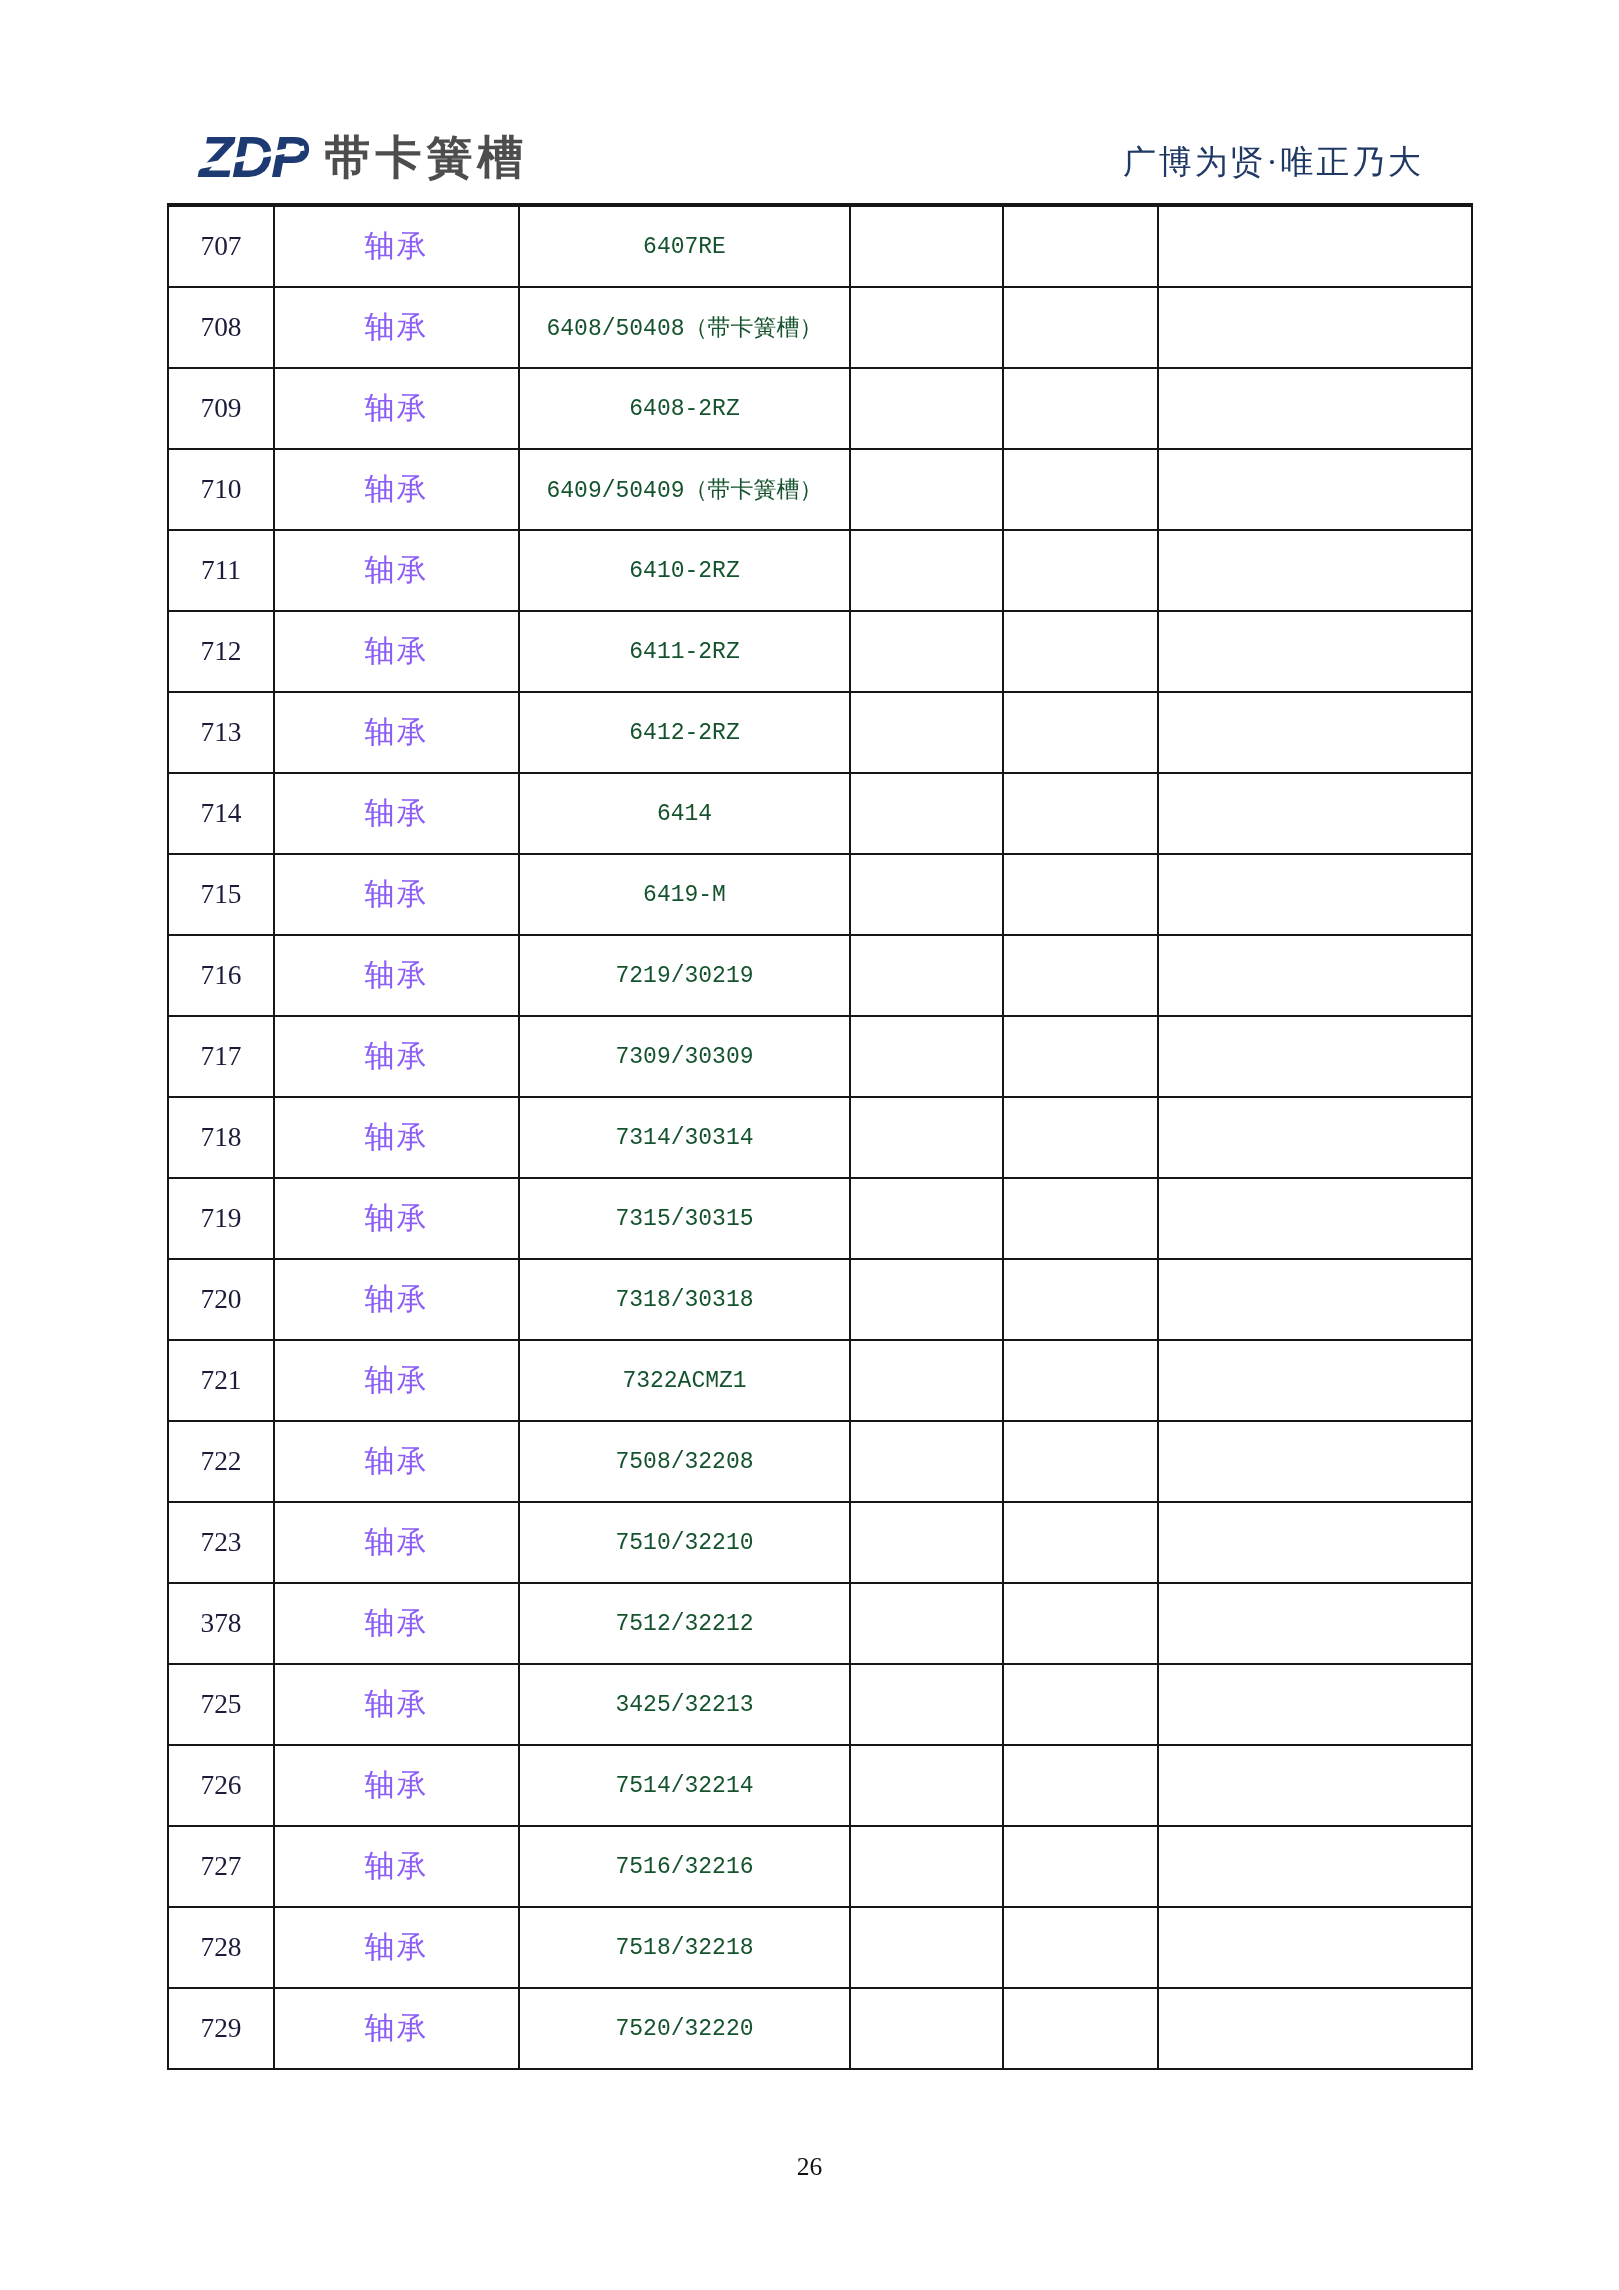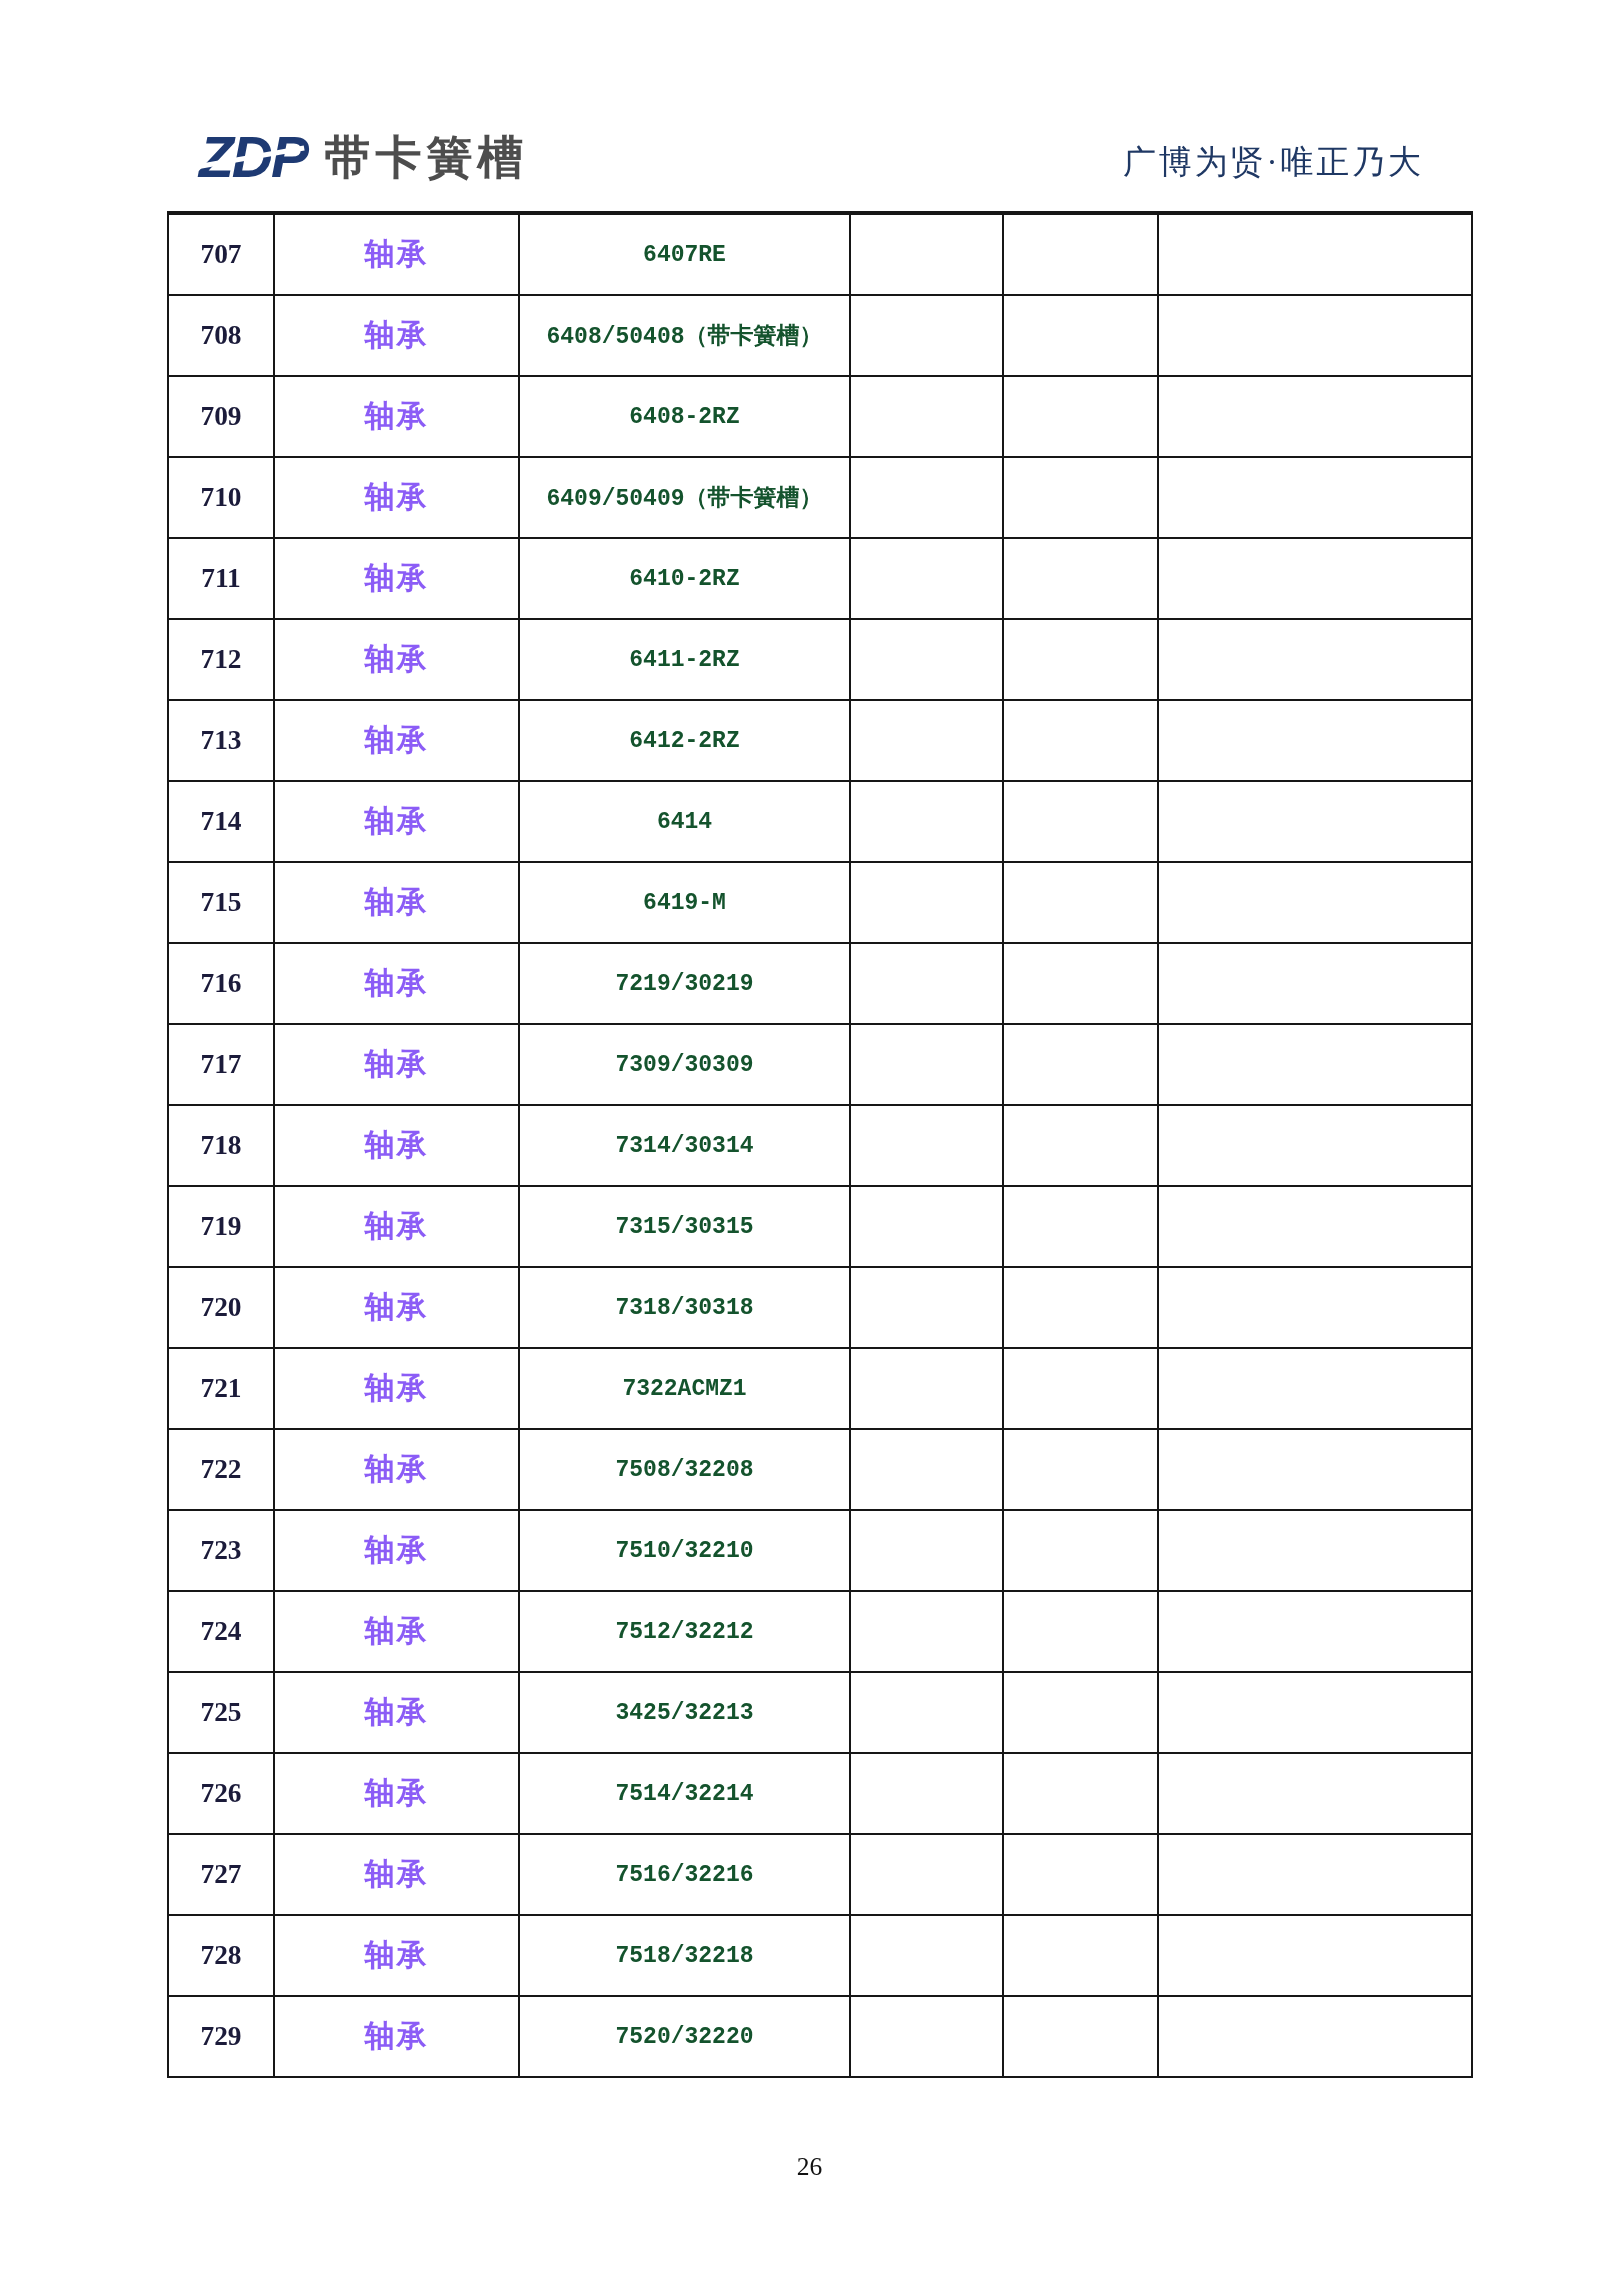--- a/index.html
+++ b/index.html
@@ -40,27 +40,26 @@
     position:absolute;right:195px;top:143px;
     font-family:"Liberation Serif", serif;
     font-weight:400;
     font-size:33px;line-height:39px;
     color:#1f3864;
     letter-spacing:2.9px;
     white-space:nowrap;
   }
   
   table.parts{
-    position:absolute;left:167px;top:211px;
+    position:absolute;left:167px;top:203px;
     width:1304px;
     border-collapse:collapse;
     table-layout:fixed;
     border:2.9px solid #161616;
     border-top:4.9px solid #161616;
-    font-weight:bold;
   }
   table.parts td{
     border:2px solid #161616;
     text-align:center;
     vertical-align:middle;
     height:79px; 
     padding:0;
     overflow:hidden;
     white-space:nowrap;
   }
@@ -241,21 +240,21 @@
   </tr>
         <tr>
     <td class="col-no">723</td>
     <td class="col-cat">轴承</td>
     <td class="col-model">7510/32210</td>
     <td class="col-e1"></td>
     <td class="col-e2"></td>
     <td class="col-e3"></td>
   </tr>
         <tr>
-    <td class="col-no">724</td>
+    <td class="col-no">378</td>
     <td class="col-cat">轴承</td>
     <td class="col-model">7512/32212</td>
     <td class="col-e1"></td>
     <td class="col-e2"></td>
     <td class="col-e3"></td>
   </tr>
         <tr>
     <td class="col-no">725</td>
     <td class="col-cat">轴承</td>
     <td class="col-model">3425/32213</td>

